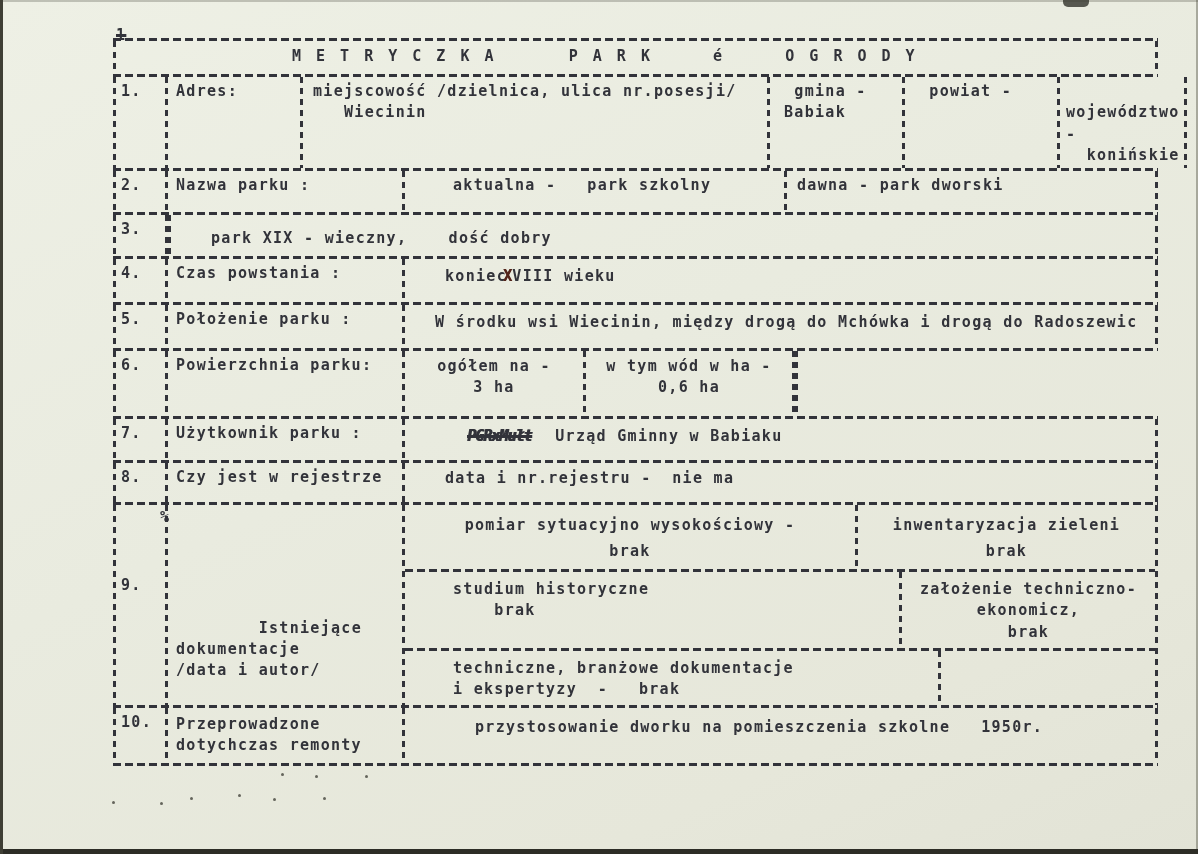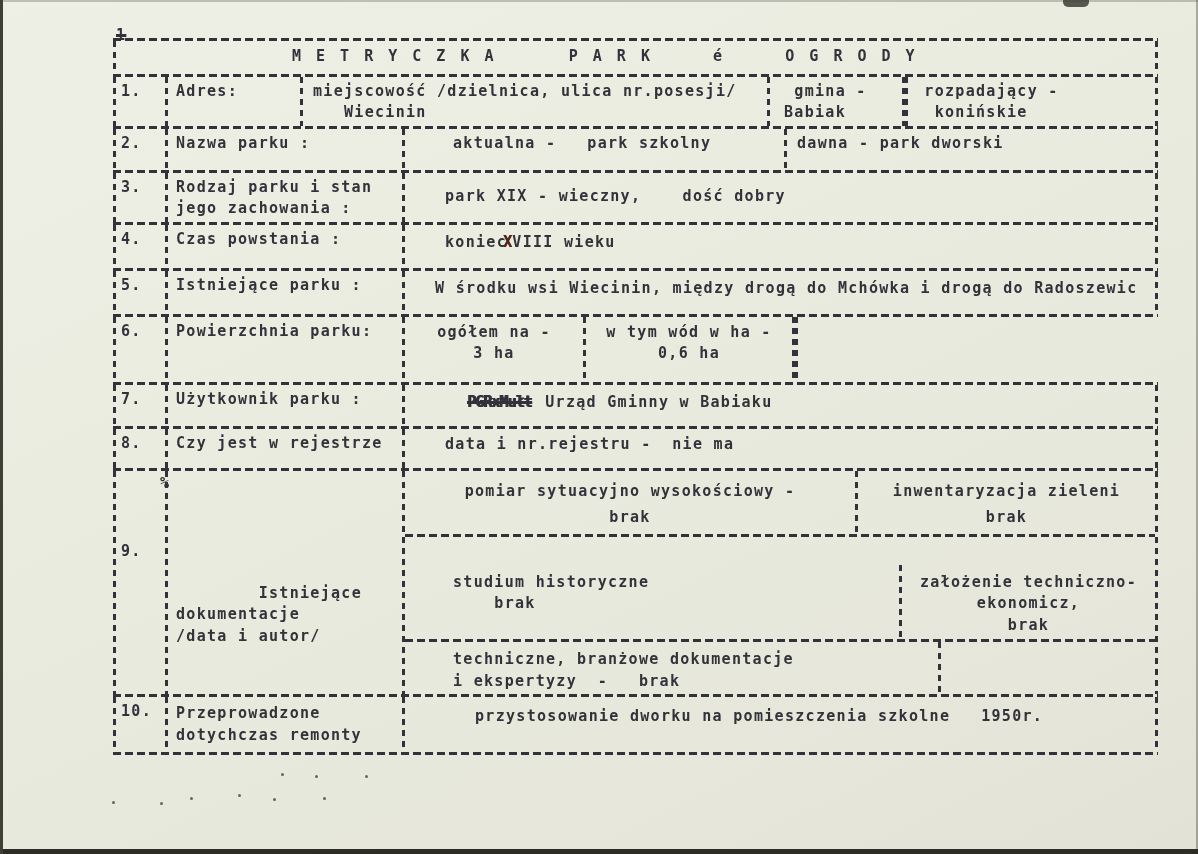--- a/index.html
+++ b/index.html
@@ -74,33 +74,34 @@
   .r6-b{flex:0 0 198px;text-align:center;padding-top:5px;}
   .r6-c{flex:1 1 auto;padding-left:8px;padding-top:5px;line-height:1.47;}
 
   .row-r7{min-height:41px;}
   .r7-val{padding-left:62px;padding-top:7px;}
   .struck{
     text-decoration:line-through;
     text-decoration-thickness:3px;
     letter-spacing:-1px;
     text-shadow:1px 0 0 currentColor;
-    margin-right:14px;
+    margin-right:24px;
+    font-style:italic;
   }
 
   .row-r8{min-height:39px;}
   .r8-val{padding-left:40px;padding-top:5px;}
 
   .r9-num{padding-top:70px;}
   .r9-label{flex:0 0 222px;padding-left:8px;padding-top:70px;position:relative;}
   .r9-mark{position:absolute;left:-8px;top:2px;}
   .r9-grid{flex:1 1 auto;display:flex;flex-direction:column;}
   .r9-sub{display:flex;flex:1 1 auto;}
   .r9-sub1{min-height:63px;}
-  .r9-sub2{min-height:45px;margin-top:28px;}
+  .r9-sub2{min-height:45px;}
   .r9-sub3{min-height:48px;gap:39px;}
   .r9-a{flex:0 0 442px;text-align:center;padding-top:7px;line-height:1.75;}
   .r9-b{flex:1 1 auto;text-align:center;padding-top:7px;line-height:1.75;}
   .r9-sub2 .r9-a{line-height:1.45;text-align:left;padding-left:48px;}
   .r9-sub2 .r9-b{line-height:1.45;}
   .r9-sub3 .r9-a{line-height:1.45;text-align:left;padding-left:48px;}
 
   .row-r10{min-height:55px;}
   .r10-label{padding-top:6px;}
   .r10-val{padding-left:70px;padding-top:9px;}
@@ -139,22 +140,23 @@
       <div class="cell num">1.</div>
       <div class="vl"></div>
       <div class="cell r1-label">Adres:</div>
       <div class="vl"></div>
       <div class="cell r1-place">miejscowość /dzielnica, ulica nr.posesji/
    Wiecinin</div>
       <div class="vl"></div>
       <div class="cell r1-gmina"> gmina -
 Babiak</div>
       <div class="vl"></div>
-      <div class="vl"></div>
-      <div class="cell r1-woj"> rozpadający -
+      <div class="cell r1-powiat"> powiat -</div>
+      <div class="vl"></div>
+      <div class="cell r1-woj"> województwo -
   konińskie</div>
       <div class="vl"></div>
     </div>
     <div class="hl"></div>
 
     <div class="row row-r2">
       <div class="vl"></div>
       <div class="cell num">2.</div>
       <div class="vl"></div>
       <div class="cell label">Nazwa parku :</div>
@@ -163,22 +165,20 @@
       <div class="vl"></div>
       <div class="cell r2-b">dawna - park dworski</div>
       <div class="vl"></div>
     </div>
     <div class="hl"></div>
 
     <div class="row row-r3">
       <div class="vl"></div>
       <div class="cell num">3.</div>
       <div class="vl"></div>
-      <div class="cell label">Rodzaj parku i stan
-jego zachowania :</div>
       <div class="vl"></div>
       <div class="cell content r3-val">park XIX - wieczny,    dość dobry</div>
       <div class="vl"></div>
     </div>
     <div class="hl"></div>
 
     <div class="row row-r4">
       <div class="vl"></div>
       <div class="cell num">4.</div>
       <div class="vl"></div>
@@ -186,21 +186,21 @@
       <div class="vl"></div>
       <div class="cell content r4-val"><span>koniec</span><span class="ov-x">X</span><span>VIII wieku</span></div>
       <div class="vl"></div>
     </div>
     <div class="hl"></div>
 
     <div class="row row-r5">
       <div class="vl"></div>
       <div class="cell num">5.</div>
       <div class="vl"></div>
-      <div class="cell label">Istniejące parku :</div>
+      <div class="cell label">Położenie parku :</div>
       <div class="vl"></div>
       <div class="cell content r5-val">W środku wsi Wiecinin, między drogą do Mchówka i drogą do Radoszewic</div>
       <div class="vl"></div>
     </div>
     <div class="hl"></div>
 
     <div class="row row-r6">
       <div class="vl"></div>
       <div class="cell num">6.</div>
       <div class="vl"></div>

